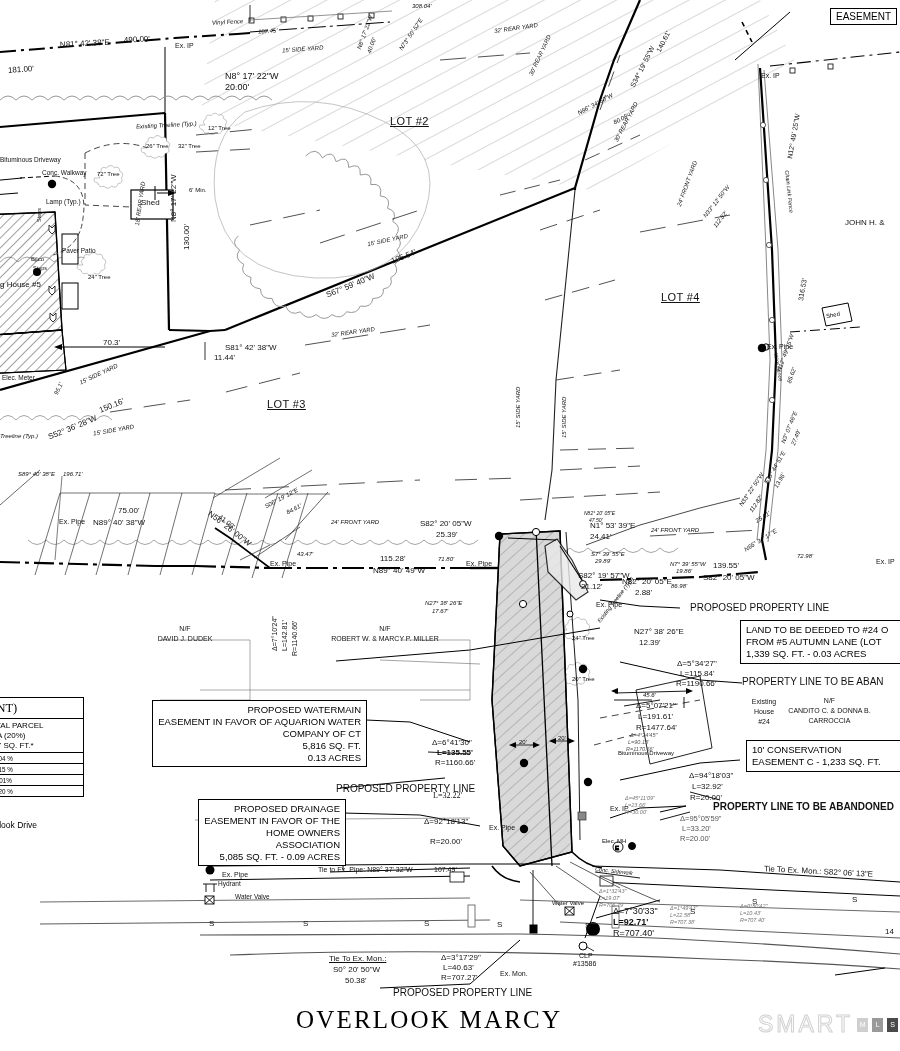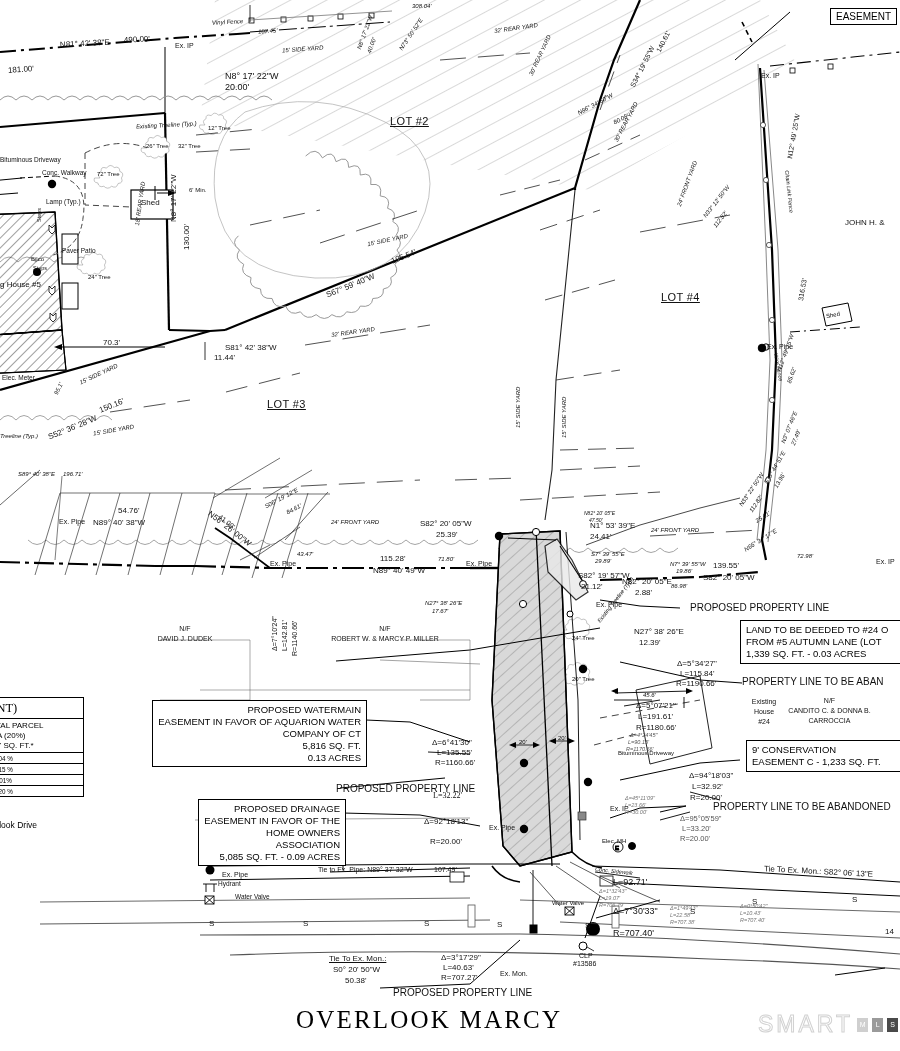--- a/index.html
+++ b/index.html
@@ -488,29 +488,29 @@
   <div>5,085 SQ. FT. - 0.09 ACRES</div>
 </div>
 
 <div class="box" style="left:740px;top:620px;width:175px;">
   <div>LAND TO BE DEEDED TO #24 O</div>
   <div>FROM #5 AUTUMN LANE (LOT</div>
   <div>1,339 SQ. FT. - 0.03 ACRES</div>
 </div>
 
 <div class="box" style="left:746px;top:740px;width:160px;">
-  <div>9' CONSERVATION</div>
+  <div>10' CONSERVATION</div>
   <div>EASEMENT C - 1,233 SQ. FT.</div>
 </div>
 
 <div class="lbl f10" style="left:690px;top:602px;">PROPOSED PROPERTY LINE</div>
 <div class="lbl f10" style="left:336px;top:783px;">PROPOSED PROPERTY LINE</div>
 <div class="lbl f10" style="left:393px;top:987px;">PROPOSED PROPERTY LINE</div>
 <div class="lbl f10" style="left:742px;top:676px;">PROPERTY LINE TO BE ABAN</div>
-<div class="lbl f10" style="left:713px;top:801px;">PROPERTY LINE TO BE ABANDONED</div>
+<div class="lbl f10" style="left:713px;top:801px;font-weight:bold;">PROPERTY LINE TO BE ABANDONED</div>
 
 <div id="areatable">
   <div class="ttl">ENT)</div>
   <div class="hd">
     <div>% OF TOTAL PARCEL</div>
     <div>AREA (20%)</div>
     <div>142,317 SQ. FT.*</div>
   </div>
   <div class="rw">0.04 %</div>
   <div class="rw">0.15 %</div>
@@ -526,21 +526,21 @@
 <div class="lbl f9" style="left:225px;top:82px;">20.00'</div>
 <div class="lbl f8" style="left:170px;top:222px;transform:rotate(-90deg);transform-origin:left top;">N8° 17' 22"W</div>
 <div class="lbl f8" style="left:183px;top:250px;transform:rotate(-90deg);transform-origin:left top;">130.00'</div>
 <div class="lbl f8" style="left:225px;top:344px;">S81° 42' 38"W</div>
 <div class="lbl f8" style="left:214px;top:354px;">11.44'</div>
 <div class="lbl f8" style="left:325px;top:282px;transform:rotate(-22deg);">S67° 59' 40"W</div>
 <div class="lbl f8" style="left:391px;top:253px;transform:rotate(-22deg);">195.54'</div>
 <div class="lbl f8" style="left:99px;top:402px;transform:rotate(-22deg);">150.16'</div>
 <div class="lbl f8" style="left:47px;top:424px;transform:rotate(-22deg);">S52° 36' 28"W</div>
 <div class="lbl f8" style="left:93px;top:519px;">N89° 40' 38"W</div>
-<div class="lbl f8" style="left:118px;top:507px;">54.76'</div>
+<div class="lbl f8" style="left:118px;top:507px;">75.00'</div>
 <div class="lbl f8" style="left:203px;top:525px;transform:rotate(38deg);">N56° 26' 00"W</div>
 <div class="lbl f7" style="left:217px;top:518px;transform:rotate(38deg);">41.09'</div>
 <div class="lbl f8" style="left:373px;top:567px;">N89° 40' 49"W</div>
 <div class="lbl f8" style="left:380px;top:555px;">115.28'</div>
 <div class="lbl f6 ital" style="left:438px;top:556px;">71.80'</div>
 <div class="lbl f8" style="left:420px;top:520px;">S82° 20' 05"W</div>
 <div class="lbl f8" style="left:436px;top:531px;">25.39'</div>
 <div class="lbl f8" style="left:590px;top:522px;">N1° 53' 39"E</div>
 <div class="lbl f8" style="left:590px;top:533px;">24.41'</div>
 <div class="lbl f8" style="left:578px;top:572px;">S82° 19' 57"W</div>
@@ -591,34 +591,34 @@
 <div class="lbl f6 ital" style="left:398px;top:48px;transform:rotate(-56deg);transform-origin:left top;">N73° 50' 52"E</div>
 <div class="lbl f6 ital" style="left:356px;top:48px;transform:rotate(-70deg);transform-origin:left top;">N8° 17' 22"W</div>
 <div class="lbl f6 ital" style="left:366px;top:52px;transform:rotate(-70deg);transform-origin:left top;">40.00'</div>
 <div class="lbl f6 ital" style="left:53px;top:393px;transform:rotate(-64deg);transform-origin:left top;">95.1'</div>
 
 <div class="lbl f7" style="left:271px;top:651px;transform:rotate(-90deg);transform-origin:left top;">Δ=7°10'24"</div>
 <div class="lbl f7" style="left:281px;top:651px;transform:rotate(-90deg);transform-origin:left top;">L=142.81'</div>
 <div class="lbl f7" style="left:291px;top:656px;transform:rotate(-90deg);transform-origin:left top;">R=1140.66'</div>
 
 <div class="lbl f8" style="left:432px;top:739px;">Δ=6°41'30"</div>
-<div class="lbl f8" style="left:437px;top:749px;">L=135.55'</div>
+<div class="lbl f8" style="left:437px;top:749px;font-weight:bold;">L=135.55'</div>
 <div class="lbl f8" style="left:435px;top:759px;">R=1160.66'</div>
 
 <div class="lbl f8" style="left:424px;top:818px;">Δ=92°18'13"</div>
 <div class="lbl f8" style="left:433px;top:792px;font-family:Liberation Serif, serif;">L=32.22'</div>
 <div class="lbl f8" style="left:430px;top:838px;">R=20.00'</div>
 
 <div class="lbl f8" style="left:677px;top:660px;">Δ=5°34'27"</div>
 <div class="lbl f8" style="left:680px;top:670px;">L=115.84'</div>
 <div class="lbl f8" style="left:676px;top:680px;">R=1190.66'</div>
 
 <div class="lbl f8" style="left:636px;top:702px;">Δ=5°07'21"</div>
 <div class="lbl f8" style="left:638px;top:713px;">L=191.61'</div>
-<div class="lbl f8" style="left:636px;top:724px;">R=1180.66'</div>
+<div class="lbl f8" style="left:636px;top:724px;">R=1477.64'</div>
 
 <div class="lbl f55 ital gray" style="left:630px;top:732px;">Δ=4°24'45"</div>
 <div class="lbl f55 ital gray" style="left:628px;top:739px;">L=90.15'</div>
 <div class="lbl f55 ital gray" style="left:626px;top:746px;">R=1170.66'</div>
 
 <div class="lbl f8" style="left:689px;top:772px;">Δ=94°18'03"</div>
 <div class="lbl f8" style="left:692px;top:783px;">L=32.92'</div>
 <div class="lbl f8" style="left:690px;top:794px;">R=20.00'</div>
 
 <div class="lbl f75 gray" style="left:680px;top:815px;">Δ=95°05'59"</div>
@@ -627,21 +627,21 @@
 
 <div class="lbl f55 ital gray2" style="left:625px;top:795px;">Δ=45°11'09"</div>
 <div class="lbl f55 ital gray2" style="left:625px;top:802px;">L=23.66'</div>
 <div class="lbl f55 ital gray2" style="left:625px;top:809px;">R=30.00'</div>
 
 <div class="lbl f8" style="left:441px;top:954px;">Δ=3°17'29"</div>
 <div class="lbl f8" style="left:443px;top:964px;">L=40.63'</div>
 <div class="lbl f8" style="left:441px;top:974px;">R=707.27'</div>
 
 <div class="lbl f9" style="left:613px;top:906px;">Δ=7°30'33"</div>
-<div class="lbl f9" style="left:613px;top:877px;">L=92.71'</div>
+<div class="lbl f9" style="left:613px;top:917px;font-weight:bold;">L=92.71'</div>
 <div class="lbl f9" style="left:613px;top:928px;">R=707.40'</div>
 
 <div class="lbl f55 ital gray2" style="left:599px;top:888px;">Δ=1°32'43"</div>
 <div class="lbl f55 ital gray2" style="left:599px;top:895px;">L=19.07'</div>
 <div class="lbl f55 ital gray2" style="left:599px;top:902px;">R=706.79'</div>
 
 <div class="lbl f55 ital gray2" style="left:670px;top:905px;">Δ=1°49'43"</div>
 <div class="lbl f55 ital gray2" style="left:670px;top:912px;">L=22.58'</div>
 <div class="lbl f55 ital gray2" style="left:670px;top:919px;">R=707.38'</div>
 

